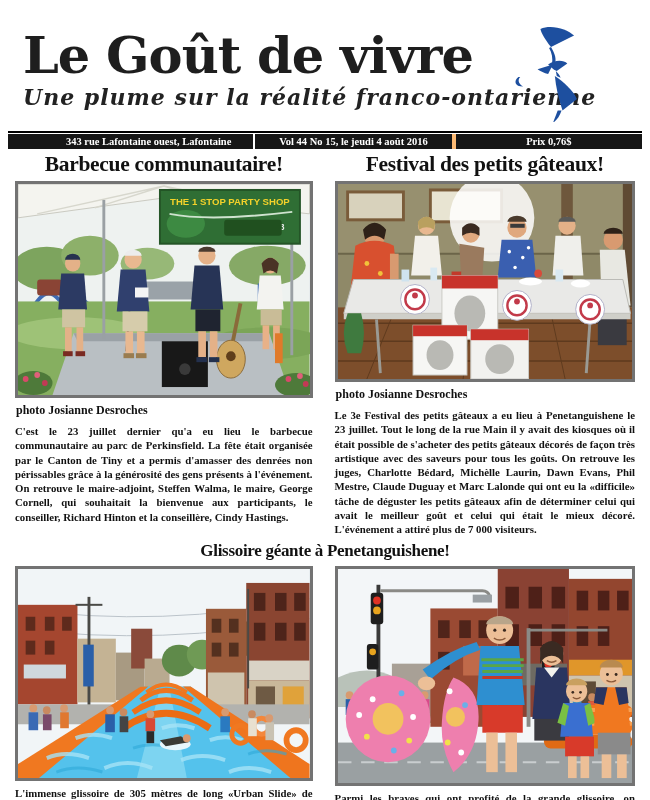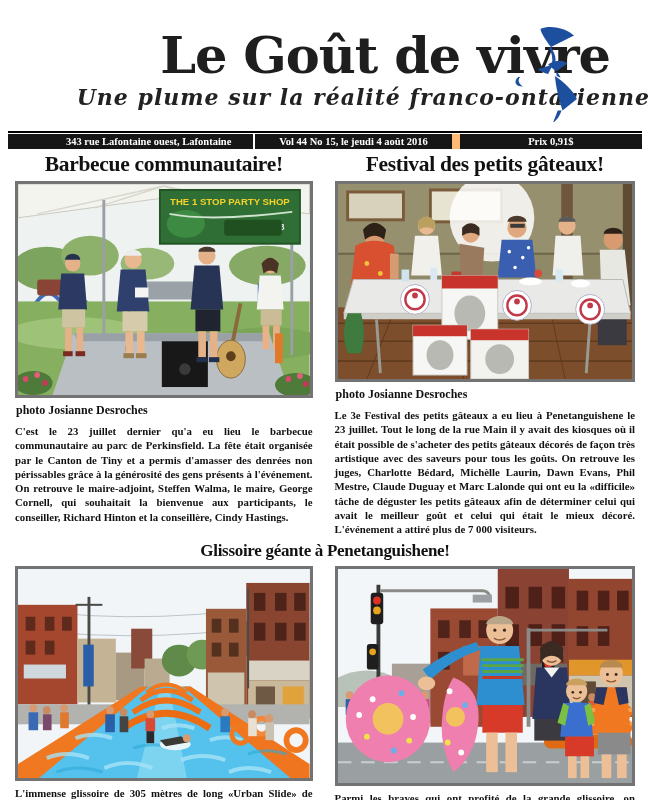--- a/index.html
+++ b/index.html
@@ -1,30 +1,30 @@
 <!DOCTYPE html>
 <html><head>
 <meta charset="utf-8">
 <style>
   html,body{margin:0;padding:0;background:#ffffff;}
   .page{position:relative;width:650px;height:800px;background:#fff;overflow:hidden;
         font-family:"Liberation Serif",serif;color:#111;}
   
-  .masthead{position:relative;height:126px;text-align:right;}
+  .masthead{position:relative;height:126px;text-align:left;padding-left:23px;}
   .mast-title{font-family:"DejaVu Serif",serif;font-weight:bold;font-size:51px;
         letter-spacing:-1px;line-height:1;padding-top:30px;margin:0 40px 0 0;color:#1e1e1e;}
   .mast-tagline{font-family:"DejaVu Serif",serif;font-style:italic;font-weight:bold;
         font-size:22px;letter-spacing:1px;color:#222;margin-top:3px;}
   .mast-logo{position:absolute;right:58px;top:26px;width:82px;height:96px;}
   
   .info-bar{margin:5px 8px 0 8px;border-top:2px solid #000;}
   .info-bar-inner{margin-top:1px;background:#161616;display:flex;height:15px;align-items:center;}
   .info-seg{color:#fff;font-weight:bold;font-size:10.5px;text-align:center;line-height:15px;}
   .seg1{flex:0 0 33%;border-right:2px solid #fff;margin-left:36px;}
-  .seg2{flex:0 0 31%;border-right:8px solid #fdba74;}
+  .seg2{flex:0 0 31%;border-right:4px solid #fdba74;}
   .seg3{flex:1;}
   
   .content{padding:0 15px;}
   .cols{display:flex;gap:22px;}
   .col-l{width:305px;}
   .col-r{width:308px;}
   h2.headline{font-family:"Liberation Serif",serif;font-weight:bold;text-align:center;
         font-size:21.5px;margin:3px 0 4px 0;letter-spacing:-0.3px;}
   h2.headline-big{font-size:17px;margin:5px 0 5px 0;}
   .photo{border:3px solid #737373;background:#dfe6ea;overflow:hidden;}
@@ -55,21 +55,21 @@
         <path d="M52,88 C50,94 47,98 43,101 L48,88 Z"></path>
         <path d="M46,47 C48,49 50,51 51,54 L47,52 Z"></path>
       </g>
     </svg>
   </div>
 
   <div class="info-bar">
     <div class="info-bar-inner">
       <div class="info-seg seg1">343 rue Lafontaine ouest, Lafontaine</div>
       <div class="info-seg seg2">Vol 44 No 15, le jeudi 4 août 2016</div>
-      <div class="info-seg seg3">Prix 0,91$</div>
+      <div class="info-seg seg3">Prix 0,76$</div>
     </div>
   </div>
 
   <div class="content">
     <div class="cols">
 
       <div class="col-l">
         <h2 class="headline">Barbecue communautaire!</h2>
         <div class="photo ph1">
           <svg viewBox="0 0 304 212" preserveAspectRatio="none">

